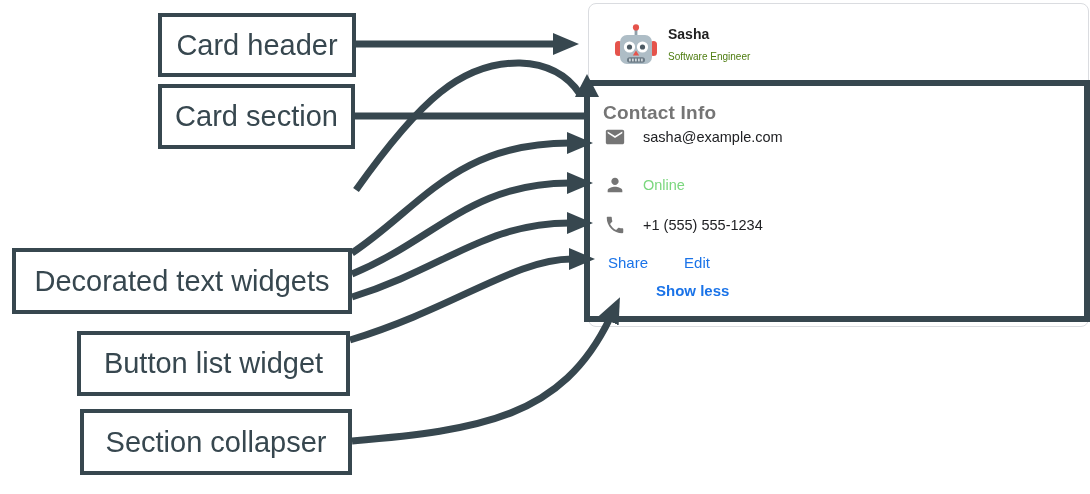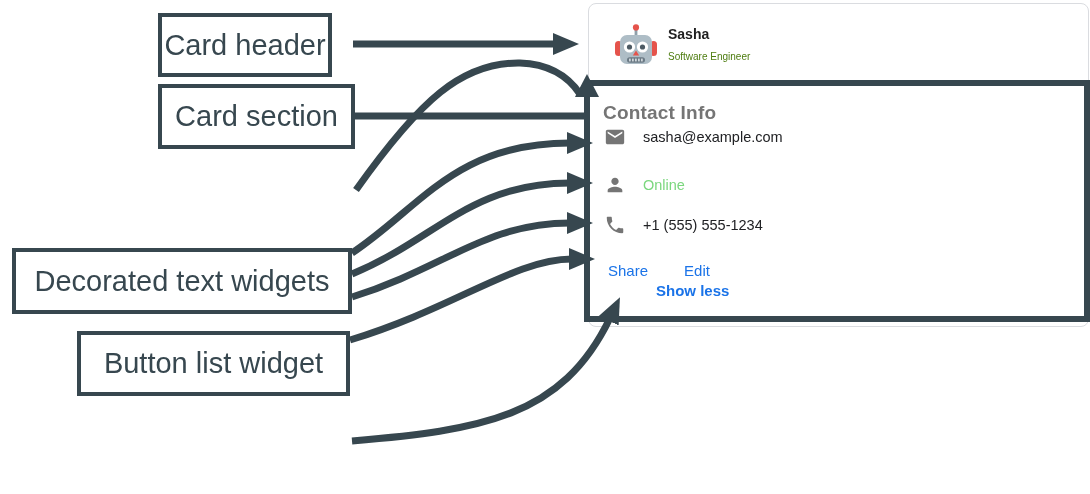--- a/index.html
+++ b/index.html
@@ -4,21 +4,21 @@
 <style>
   html,body{margin:0;padding:0;background:#ffffff;}
   body{width:1090px;height:494px;position:relative;overflow:hidden;
        font-family:"Liberation Sans",sans-serif;}
   .canvas{position:absolute;inset:0;}
 
   
   .label-box{position:absolute;box-sizing:border-box;background:#ffffff;
     border:4px solid #37474f;color:#37474f;display:flex;align-items:center;
     justify-content:center;font-size:29px;white-space:nowrap;z-index:3;}
-  #lb-card-header{left:158px;top:13px;width:174px;height:64px;}
+  #lb-card-header{left:158px;top:13px;width:198px;height:64px;}
   #lb-card-section{left:158px;top:84px;width:197px;height:65px;}
   #lb-section-header{left:123px;top:166px;width:232px;height:65px;}
   #lb-decorated{left:12px;top:248px;width:340px;height:66px;}
   #lb-button-list{left:77px;top:331px;width:273px;height:65px;}
   #lb-collapser{left:80px;top:409px;width:272px;height:66px;}
 
   
   .card{position:absolute;left:588px;top:3px;width:499px;height:322px;
     background:#ffffff;border:1px solid #dadce0;border-radius:8px;z-index:1;}
   .card-header{position:absolute;left:0;top:0;width:100%;height:78px;}
@@ -31,21 +31,21 @@
   .card-section{position:absolute;left:584px;top:80px;width:506px;height:242px;
     box-sizing:border-box;background:#ffffff;border:6px solid #37474f;z-index:2;}
   .section-title{position:absolute;left:13px;top:16px;font-size:19px;
     font-weight:600;color:#757575;letter-spacing:.2px;}
   .crow{position:absolute;left:14px;height:22px;display:flex;
     align-items:center;gap:17px;}
   .crow .ricon{width:22px;height:22px;flex:0 0 22px;}
   .crow .rtext{font-size:14.5px;color:#202124;}
   #row-online .rtext{color:#7bd77e;}
   #row-email{top:40px;} #row-online{top:88px;} #row-phone{top:128px;}
-  .btn-row{position:absolute;left:18px;top:168px;display:flex;gap:36px;margin-top:8px;}
+  .btn-row{position:absolute;left:18px;top:168px;display:flex;gap:36px;}
   .btn-row a{font-size:15px;font-weight:500;color:#1a73e8;text-decoration:none;
     cursor:pointer;}
   .collapser-row{position:absolute;left:22px;top:196px;margin-left:44px;}
   .collapser-row a{font-size:15px;font-weight:600;color:#1a73e8;
     text-decoration:none;cursor:pointer;}
 
   
   svg.arrows{position:absolute;left:0;top:0;z-index:10;pointer-events:none;}
   .arrow{stroke:#37474f;stroke-width:7;fill:none;}
 </style>
@@ -58,20 +58,23 @@
     <span>Card header</span>
   </div>
   <div class="label-box" id="lb-card-section">
     <span>Card section</span>
   </div>
   <div class="label-box" id="lb-decorated">
     <span>Decorated text widgets</span>
   </div>
   <div class="label-box" id="lb-button-list">
     <span>Button list widget</span>
+  </div>
+  <div class="label-box" id="lb-collapser">
+    <span>Section collapser</span>
   </div>
 
   <div class="card">
     <div class="card-header">
       <div class="avatar">
         <svg viewBox="0 0 48 48" width="48" height="48">
           <rect x="22.6" y="5" width="2.8" height="9" fill="#8fa0aa"></rect>
           <circle cx="24" cy="5.4" r="3.1" fill="#e5534b"></circle>
           <rect x="3" y="19" width="7" height="15" rx="3.5" fill="#e5534b"></rect>
           <rect x="38" y="19" width="7" height="15" rx="3.5" fill="#e5534b"></rect>

